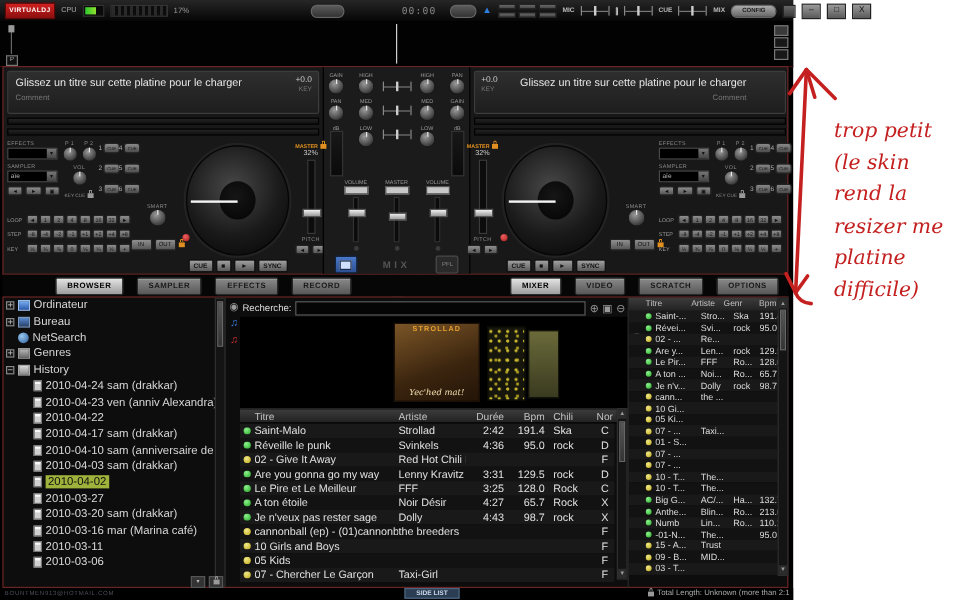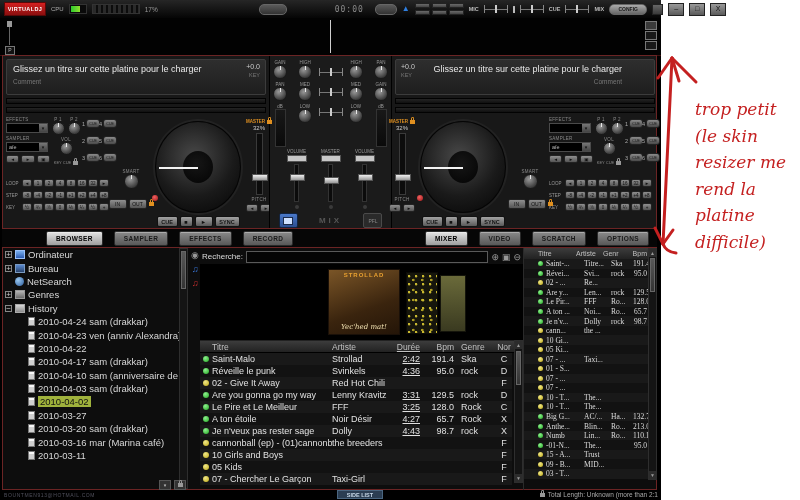--- a/index.html
+++ b/index.html
@@ -193,37 +193,37 @@
   .thead{height:12px;display:flex;align-items:center;background:linear-gradient(#3c3c3c,#222);border-bottom:1px solid #000;
     padding-right:11px;box-sizing:border-box;}
   .hcell{font-size:8.5px;color:#c0c0c0;overflow:hidden;white-space:nowrap;box-sizing:border-box;}
   .tbody{padding-right:11px;}
   .trk{display:flex;align-items:center;height:12px;background:#191919;overflow:hidden;}
   .trk:nth-child(even){background:#121212;}
   .cell{font-size:9px;color:#e0e0e0;overflow:hidden;white-space:nowrap;box-sizing:border-box;}
   .t-dot{width:12px;flex:none;display:flex;align-items:center;justify-content:center;}
   .t-title{flex:1;}
   .t-artist{width:56px;flex:none;}
-  .t-dur{width:32px;flex:none;text-align:right;text-decoration:underline;}
+  .t-dur{width:32px;flex:none;text-align:right;}
   .t-bpm{width:34px;flex:none;text-align:right;}
   .t-genre{width:42px;flex:none;padding-left:7px;}
   .t-key{width:16px;flex:none;text-align:center;}
   .dot{width:6px;height:6px;border-radius:50%;display:inline-block;}
   .dot.green{background:radial-gradient(circle at 38% 32%,#8ef08e,#22a822);}
   .dot.yellow{background:radial-gradient(circle at 38% 32%,#f0e88a,#bfa915);}
   .table-scroll{right:0;top:92px;height:143px;}
 
   .side{position:absolute;left:520px;top:0;width:134px;height:243px;border-left:1px solid #2a2a2a;box-sizing:border-box;}
   .side-iconcol{position:absolute;left:0;top:12px;width:13px;display:flex;flex-direction:column;gap:5px;align-items:center;}
   .side-ic{color:#999;font-size:9px;line-height:9px;}
   .side-ic.plus{color:#eee;font-weight:bold;font-size:11px;}
   .shead{height:11px;display:flex;align-items:center;background:linear-gradient(#3c3c3c,#222);padding:0 8px 0 14px;box-sizing:border-box;}
   .shc{font-size:7px;color:#c0c0c0;overflow:hidden;white-space:nowrap;box-sizing:border-box;}
   .sbody{position:absolute;left:0;top:11px;right:8px;bottom:0;overflow:hidden;}
-  .srow{display:flex;align-items:center;height:9.55px;padding-left:14px;background:#191919;overflow:hidden;font-family:Liberation Serif, serif;}
+  .srow{display:flex;align-items:center;height:9.55px;padding-left:14px;background:#191919;overflow:hidden;}
   .srow:nth-child(even){background:#121212;}
   .scell{font-size:7.5px;color:#ddd;overflow:hidden;white-space:nowrap;box-sizing:border-box;}
   .s-dot{width:8px;flex:none;}
   .s-dot .dot{width:5px;height:5px;}
   .s-title{width:38px;flex:none;}
   .s-artist{width:27px;flex:none;}
   .s-genre{width:22px;flex:none;}
   .s-bpm{flex:1;text-align:right;padding-right:2px;}
   .side-scroll{right:0;top:0;height:232px;}
 
@@ -805,20 +805,24 @@
           <span class="tlabel">2010-03-20 sam (drakkar)</span>
         </div>
         <div class="trow" style="padding-left: 24px;">
           <span class="ic playlist"></span>
           <span class="tlabel">2010-03-16 mar (Marina café)</span>
         </div>
         <div class="trow" style="padding-left: 24px;">
           <span class="ic playlist"></span>
           <span class="tlabel">2010-03-11</span>
         </div>
+        <div class="trow" style="padding-left: 24px;">
+          <span class="ic playlist"></span>
+          <span class="tlabel">2010-03-06</span>
+        </div>
       </div>
     <div class="vscroll tree-scroll">
         <div class="thumb" style="top:2px;height:38px;"></div>
       </div>
     <div class="iconstrip">
       <span class="strip-ic gray">◉</span>
       <span class="strip-ic blue">♫</span>
       <span class="strip-ic red">♫</span>
     </div>
     <div class="treefoot">
@@ -843,21 +847,21 @@
         </div>
         <div class="cover c2"></div>
         <div class="cover c3"></div>
       </div>
       <div class="thead" id="thead">
           <span class="hcell t-dot"></span>
           <span class="hcell t-title">Titre</span>
           <span class="hcell t-artist">Artiste</span>
           <span class="hcell t-dur">Durée</span>
           <span class="hcell t-bpm">Bpm</span>
-          <span class="hcell t-genre">Genre</span>
+          <span class="hcell t-genre">Chili</span>
           <span class="hcell t-key">Nor</span>
         </div>
       <div class="tbody" id="tbody">
           <div class="trk">
             <span class="cell t-dot">
               <span class="dot green"></span>
             </span>
             <span class="cell t-title">Saint-Malo</span>
             <span class="cell t-artist">Strollad</span>
             <span class="cell t-dur">2:42</span>
@@ -991,21 +995,21 @@
       <div class="shead" id="shead">
           <span class="shc s-title">Titre</span>
           <span class="shc s-artist">Artiste</span>
           <span class="shc s-genre">Genr</span>
           <span class="shc s-bpm">Bpm</span>
         </div>
       <div class="sbody" id="sbody">
           <div class="srow">
             <span class="scell s-dot"><span class="dot green"></span></span>
             <span class="scell s-title">Saint-...</span>
-            <span class="scell s-artist">Titre...</span>
+            <span class="scell s-artist">Stro...</span>
             <span class="scell s-genre">Ska</span>
             <span class="scell s-bpm">191.4</span>
           </div>
           <div class="srow">
             <span class="scell s-dot"><span class="dot green"></span></span>
             <span class="scell s-title">Révei...</span>
             <span class="scell s-artist">Svi...</span>
             <span class="scell s-genre">rock</span>
             <span class="scell s-bpm">95.0</span>
           </div>
@@ -1182,17 +1186,17 @@
       <path d="M20 12 L27 35"></path>
       <path d="M20 12 L44 36"></path>
     <path d="M11 198 L3 182"></path>
       <path d="M11 198 L21 184"></path>
       <path d="M11 198 Q14 206 24 207"></path>
   </g>
 </svg>
 <div class="ann-text" id="ann-text">
     <div>trop petit</div>
     <div>(le skin</div>
+    <div>rend la</div>
     <div>resizer me</div>
-    <div>rend la</div>
     <div>platine</div>
     <div>difficile)</div>
   </div>
 
 </body></html>

